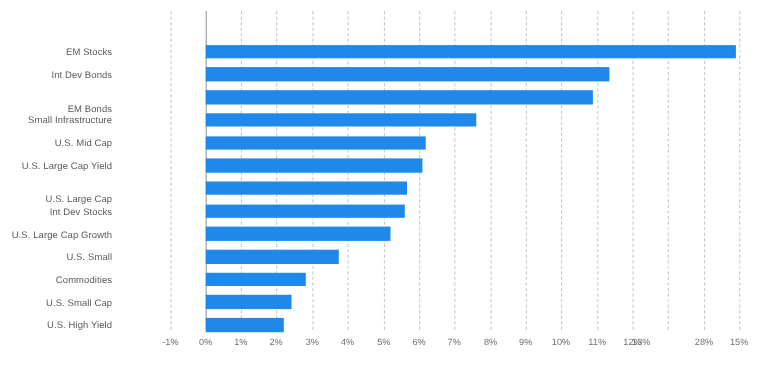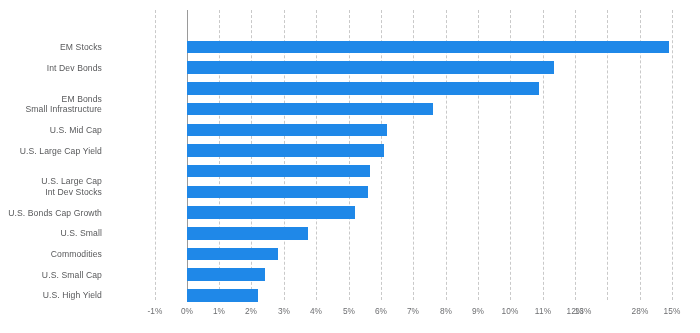--- a/index.html
+++ b/index.html
@@ -103,21 +103,21 @@
     <div class="gridline" style="left: 672px; border-left-color: rgb(201, 201, 201);"></div>
 
     <div class="cat-label" style="top: 42px; color: rgb(88, 89, 91);">EM Stocks</div>
     <div class="cat-label" style="top: 62.7px; color: rgb(88, 89, 91);">Int Dev Bonds</div>
     <div class="cat-label" style="top: 94px; color: rgb(88, 89, 91);">EM Bonds</div>
     <div class="cat-label" style="top: 104.1px; color: rgb(88, 89, 91);">Small Infrastructure</div>
     <div class="cat-label" style="top: 124.8px; color: rgb(88, 89, 91);">U.S. Mid Cap</div>
     <div class="cat-label" style="top: 145.5px; color: rgb(88, 89, 91);">U.S. Large Cap Yield</div>
     <div class="cat-label" style="top: 166.2px; color: rgb(88, 89, 91); margin-top: 10px;">U.S. Large Cap</div>
     <div class="cat-label" style="top: 186.9px; color: rgb(88, 89, 91);">Int Dev Stocks</div>
-    <div class="cat-label" style="top: 207.6px; color: rgb(88, 89, 91);">U.S. Bonds Cap Growth</div>
+    <div class="cat-label" style="top: 207.6px; color: rgb(88, 89, 91);">U.S. Large Cap Growth</div>
     <div class="cat-label" style="top: 228.3px; color: rgb(88, 89, 91);">U.S. Small</div>
     <div class="cat-label" style="top: 249px; color: rgb(88, 89, 91); text-align: center;">Commodities</div>
     <div class="cat-label" style="top: 269.7px; color: rgb(88, 89, 91);">U.S. Small Cap</div>
     <div class="cat-label" style="top: 290.4px; color: rgb(88, 89, 91);">U.S. High Yield</div>
 
     <div class="bar" style="left: 187px; top: 40.7px; width: 481.767px; background: rgb(31, 136, 232);"></div>
     <div class="bar" style="left: 187px; top: 61.4px; width: 366.983px; background: rgb(31, 136, 232);"></div>
     <div class="bar" style="left: 187px; top: 82.1px; width: 352.433px; background: rgb(31, 136, 232);"></div>
     <div class="bar" style="left: 187px; top: 102.8px; width: 245.733px; background: rgb(31, 136, 232);"></div>
     <div class="bar" style="left: 187px; top: 123.5px; width: 200.467px; background: rgb(31, 136, 232);"></div>

